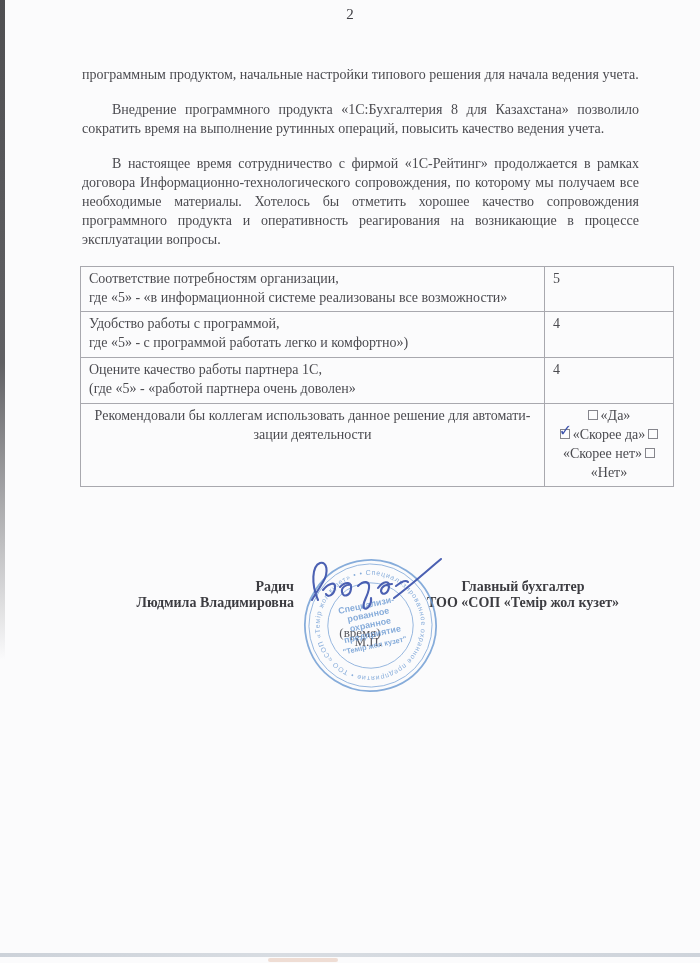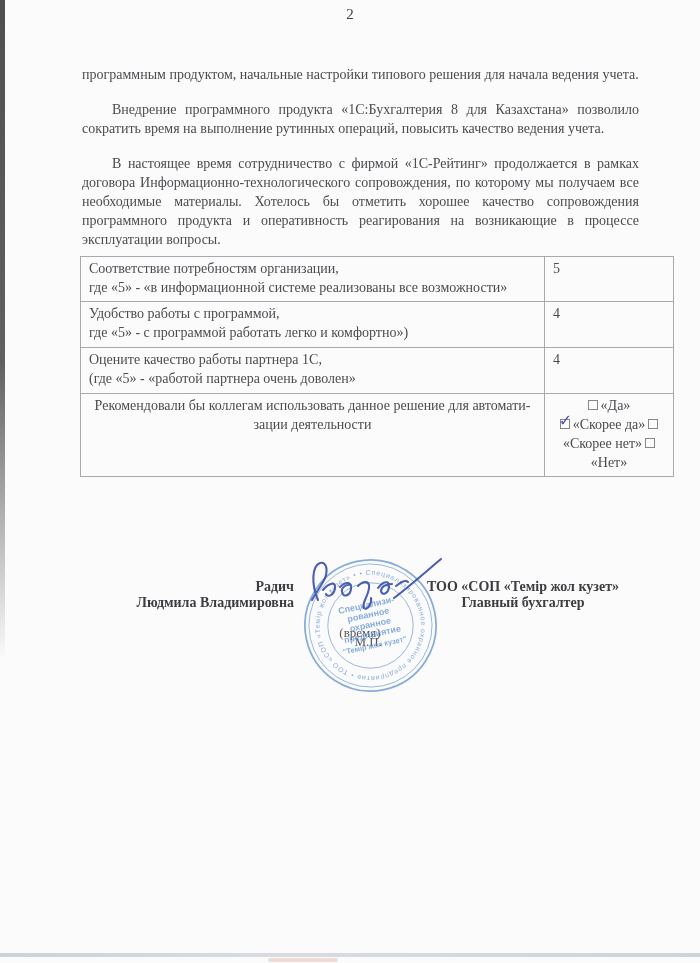--- a/index.html
+++ b/index.html
@@ -32,21 +32,21 @@
     font-size:14px; line-height:19px; text-align:justify;
   }
   .content p{margin:16px 0 7px 0;}
   .content p.indent{text-indent:30px;}
   .content b{color:#38383d;}
   .table-title{
     margin-top:15px; text-align:center; font-weight:bold;
     color:#3c3c41; line-height:18px;
   }
   table.eval{
-    margin-top:7px; margin-left:-2px; width:559px;
+    margin-top:17px; margin-left:-2px; width:559px;
     border-collapse:collapse; table-layout:fixed;
   }
   table.eval td{
     border:1px solid #a8a8ae; vertical-align:top;
     padding:2px 8px 4px 8px; font-size:14px; line-height:19px;
     text-align:left; color:#4b4b50;
   }
   td.q{width:447px;}
   td.score{width:112px; text-align:center; padding-left:2px; padding-right:2px;}
   tr.r1 td{height:37px;} tr.r2 td{height:39px;} tr.r3 td{height:39px;} tr.r4 td{height:74px;text-align:center;}
@@ -133,22 +133,22 @@
     </tbody>
       </table>
   </div>
 
   <div class="sig-left">
     <div>Радич</div>
     <div>Людмила Владимировна</div>
   </div>
 
   <div class="sig-right">
+    <div>Главный бухгалтер</div>
     <div>ТОО «СОП «Темір жол кузет»</div>
-    <div>Главный бухгалтер</div>
   </div>
 
   <div class="mp-label">М.П.</div>
   <div class="date-label">(время)</div>
 
   <div class="stamp">
     <svg width="139" height="139" viewBox="0 0 140 140" xmlns="http://www.w3.org/2000/svg">
       <defs>
         <path id="ringpath" d="M 70 19 A 51 51 0 1 1 69.9 19"></path>
       </defs>

